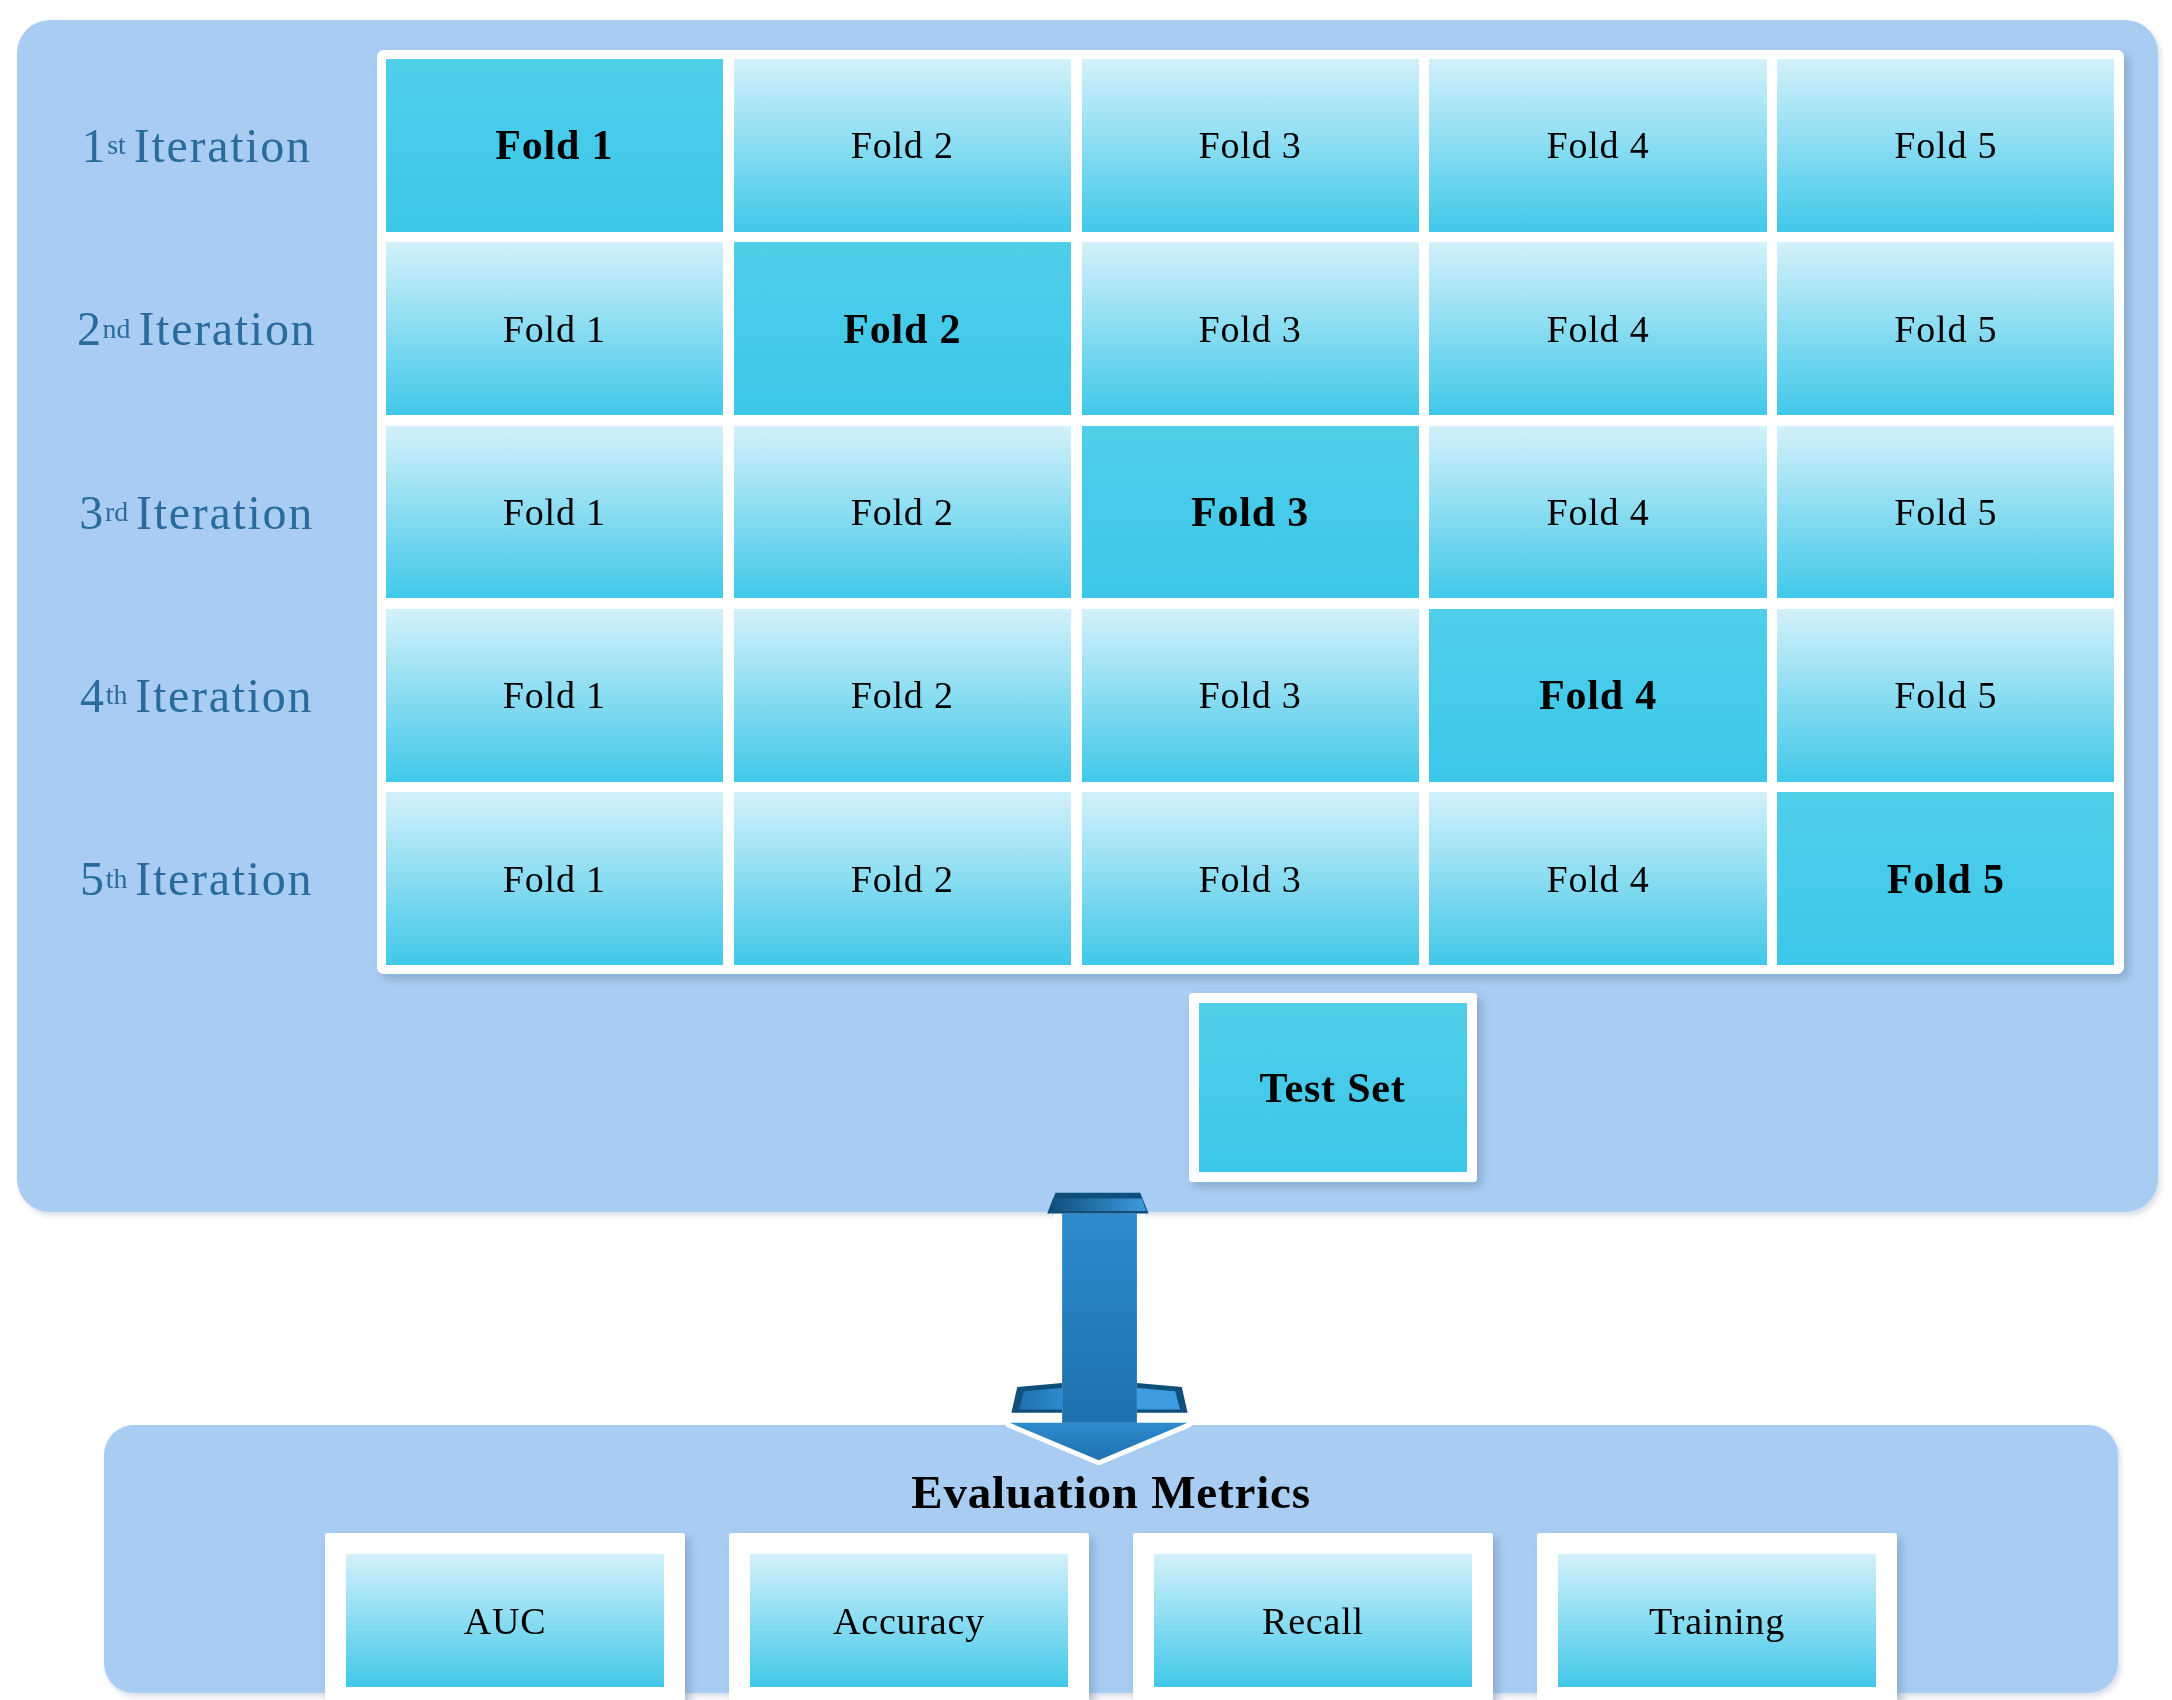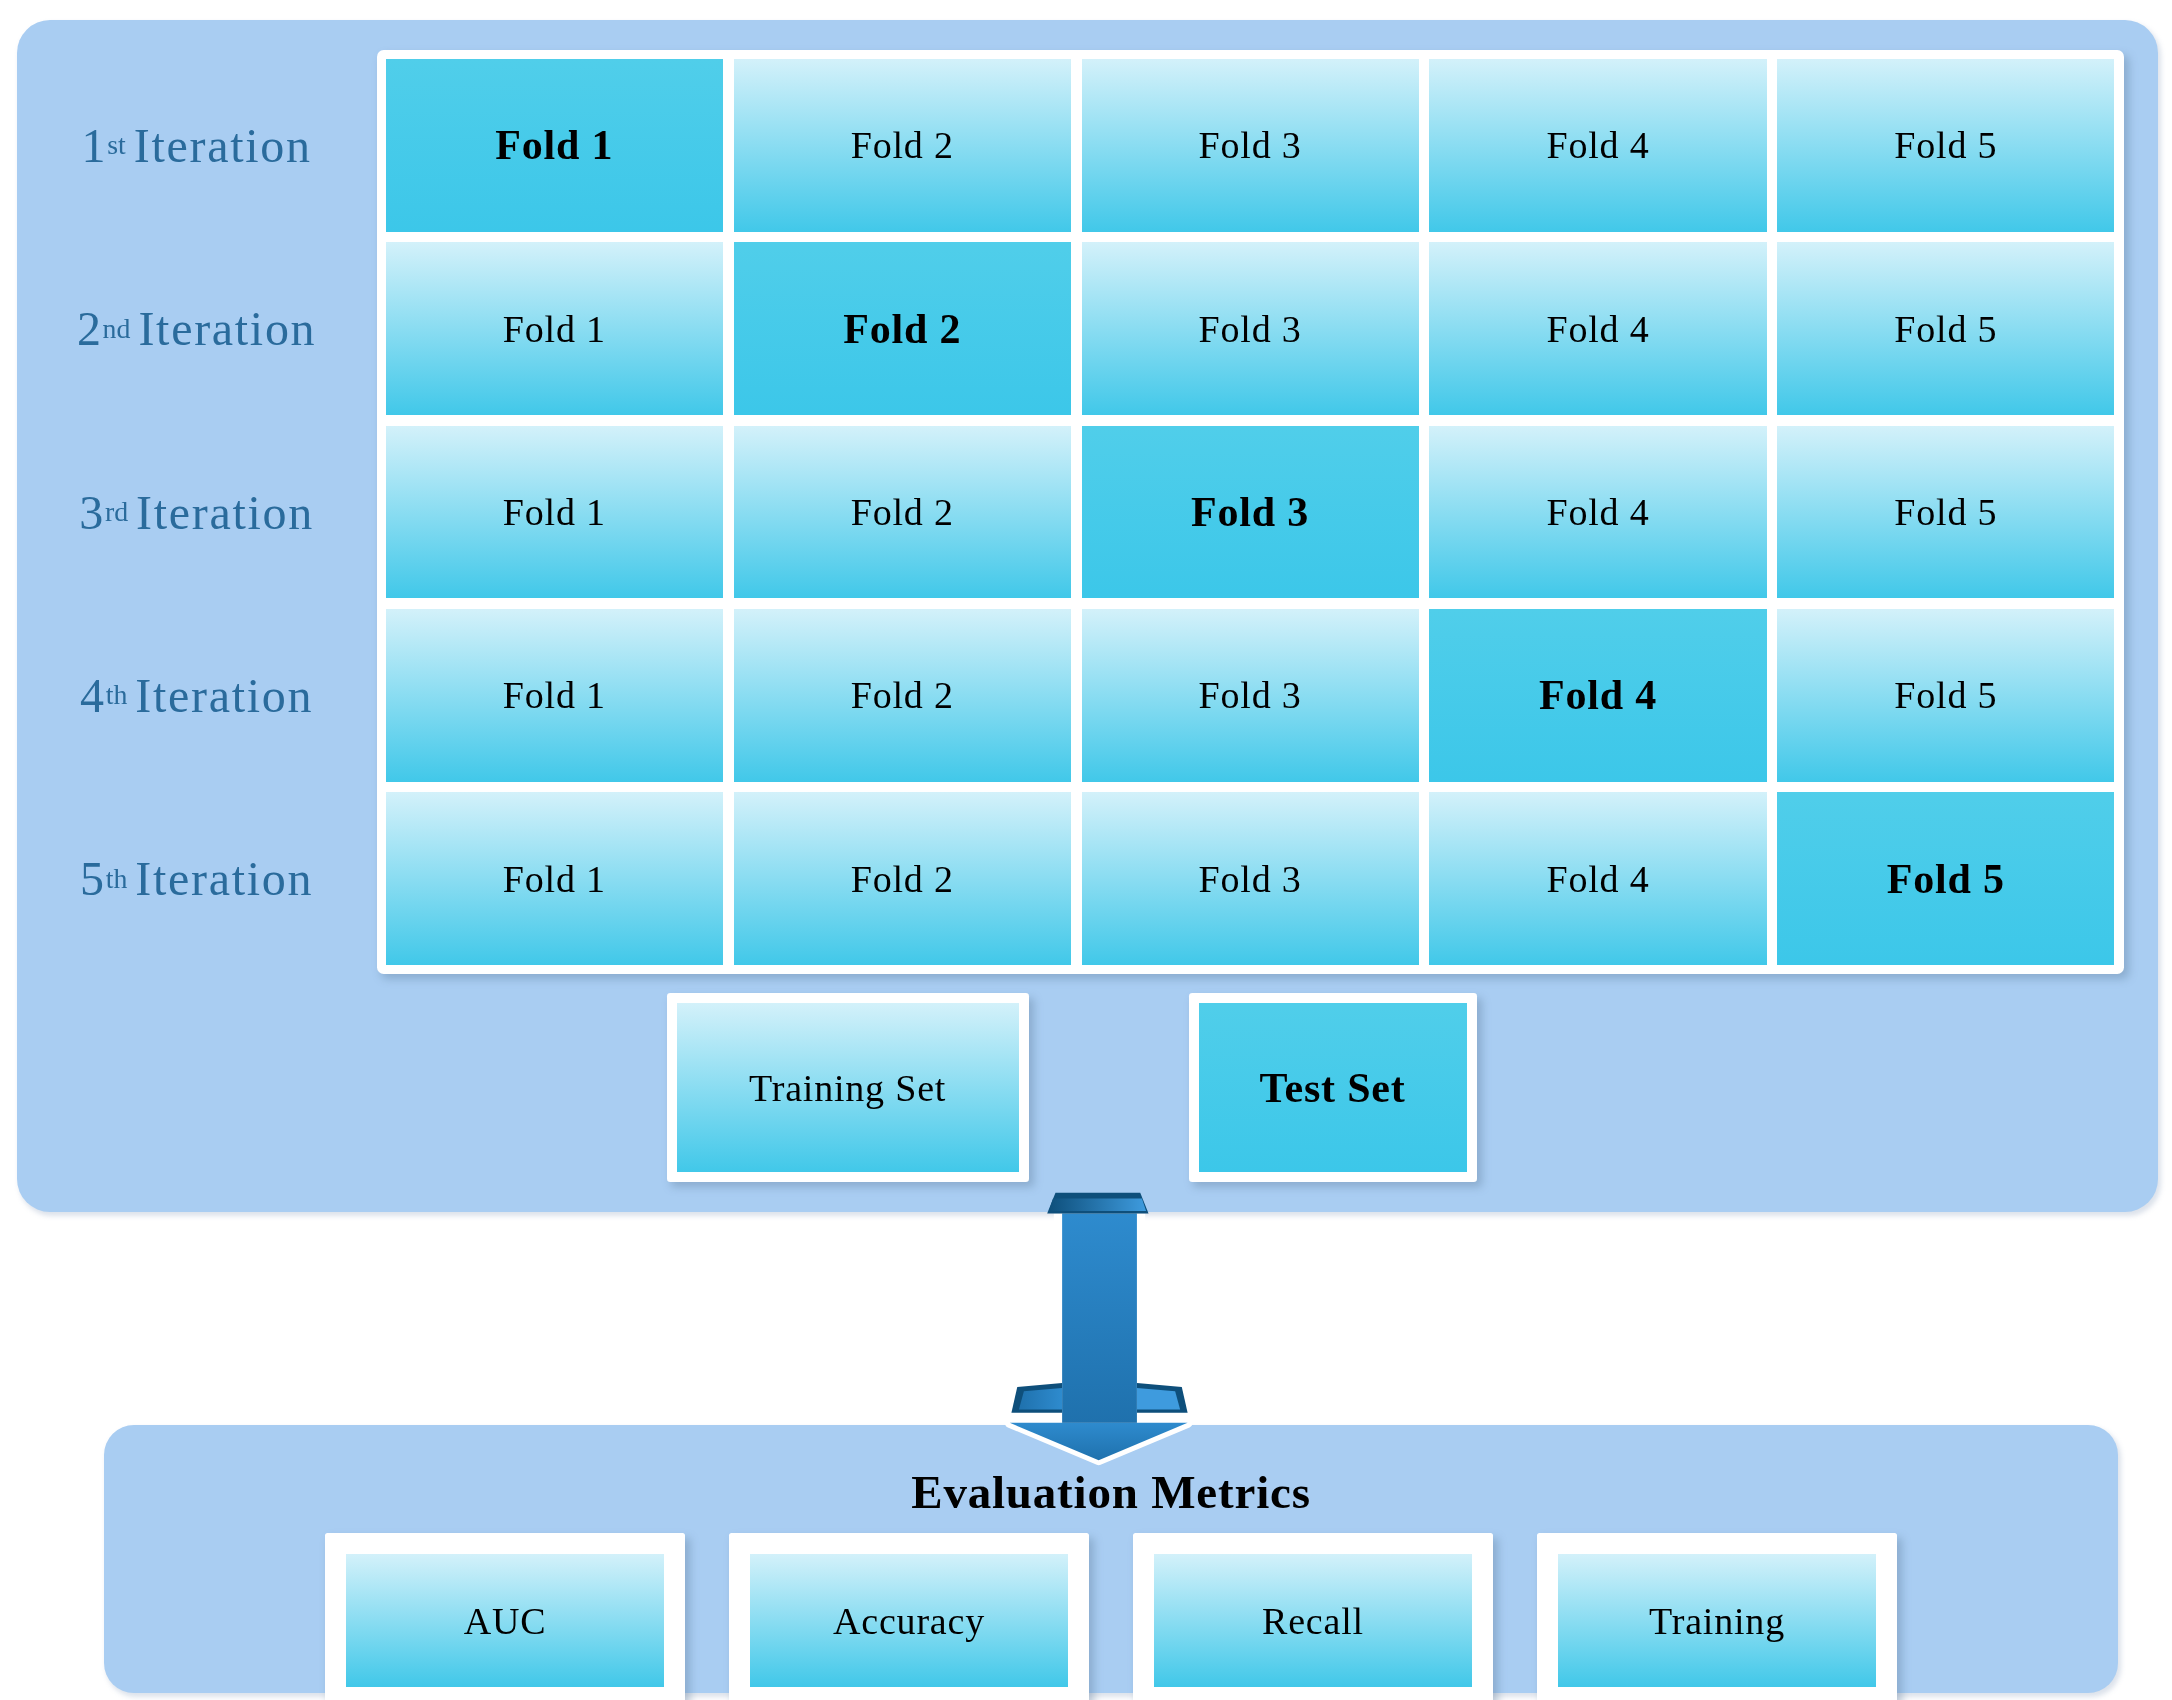--- a/index.html
+++ b/index.html
@@ -157,23 +157,20 @@
       <div class="cell test">Fold 4</div>
       <div class="cell">Fold 5</div>
 
       <div class="cell">Fold 1</div>
       <div class="cell">Fold 2</div>
       <div class="cell">Fold 3</div>
       <div class="cell">Fold 4</div>
       <div class="cell test">Fold 5</div>
     </div>
 
-    <div class="legend-box legend-training">
-      <div class="inner">Training Set</div>
-    </div>
     <div class="legend-box legend-test">
       <div class="inner">Test Set</div>
     </div>
   </div>
 
   <svg class="arrow-svg" viewBox="0 0 300 355" xmlns="http://www.w3.org/2000/svg">
     <defs>
       <linearGradient id="shaftGrad" x1="0" y1="0" x2="0" y2="1">
         <stop offset="0" style="stop-color:var(--arrow-mid,#2E8BCE)"></stop>
         <stop offset="1" style="stop-color:var(--arrow-deep,#1F71AD)"></stop>

